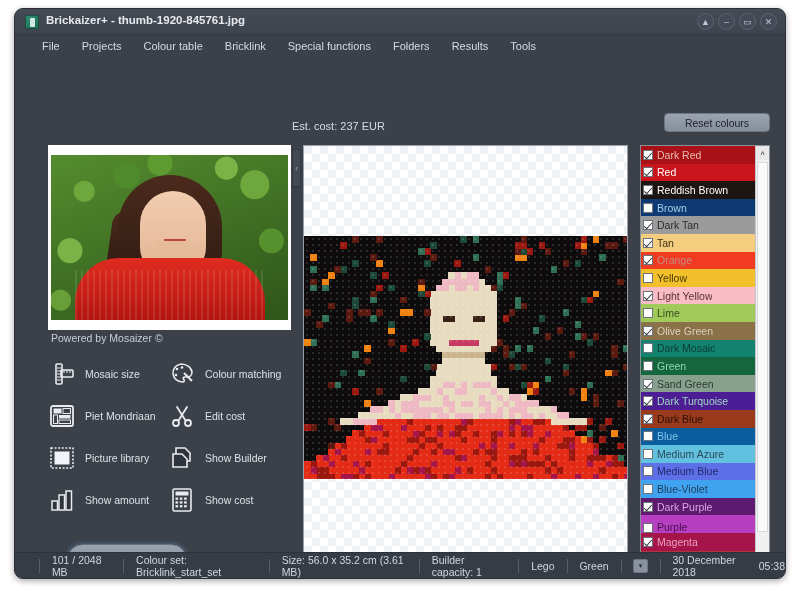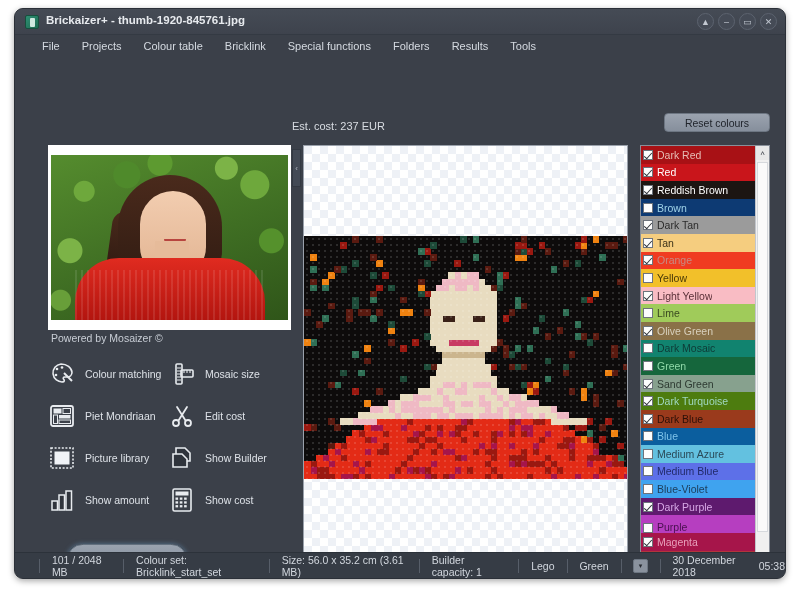--- a/index.html
+++ b/index.html
@@ -327,39 +327,39 @@
         <div class="dress"></div>
       </div>
     </div>
 
     <div class="powered">Powered by Mosaizer ©</div>
 
     <div class="tools" id="tools">
         <div class="tool">
           <div class="tool-ico">
             <svg width="28" height="28" viewBox="0 0 28 28">
+              <rect x="8" y="4" width="6" height="20" rx="1" fill="none" stroke="#e8ebef" stroke-width="1.6"></rect>
+              <rect x="13" y="10" width="12" height="7" rx="1" fill="none" stroke="#e8ebef" stroke-width="1.6"></rect>
+              <path d="M9 8h4M9 11h4M9 14h4M9 17h4M9 20h4" stroke="#e8ebef" stroke-width="1.1"></path>
+              <path d="M16 10v3M19 10v3M22 10v3" stroke="#e8ebef" stroke-width="1.1"></path>
+            </svg>
+          </div>
+          <div class="tool-lbl">Mosaic size</div>
+        </div>
+        <div class="tool">
+          <div class="tool-ico">
+            <svg width="28" height="28" viewBox="0 0 28 28">
               <path d="M13 4a9 9 0 1 0 2 17.9c1.6-.2 1.6-1.8.7-2.6-1-.9-.4-2.3 1-2.3h2.6A4.7 4.7 0 0 0 24 12.3C23.6 7.6 18.8 4 13 4z" fill="none" stroke="#e8ebef" stroke-width="1.6"></path>
               <circle cx="9" cy="9" r="1.3" fill="#e8ebef"></circle>
               <circle cx="14" cy="7.5" r="1.3" fill="#e8ebef"></circle>
               <circle cx="8" cy="15" r="1.3" fill="#e8ebef"></circle>
               <path d="M16 13l8 8" stroke="#e8ebef" stroke-width="2"></path>
             </svg>
           </div>
           <div class="tool-lbl">Colour matching</div>
-        </div>
-        <div class="tool">
-          <div class="tool-ico">
-            <svg width="28" height="28" viewBox="0 0 28 28">
-              <rect x="8" y="4" width="6" height="20" rx="1" fill="none" stroke="#e8ebef" stroke-width="1.6"></rect>
-              <rect x="13" y="10" width="12" height="7" rx="1" fill="none" stroke="#e8ebef" stroke-width="1.6"></rect>
-              <path d="M9 8h4M9 11h4M9 14h4M9 17h4M9 20h4" stroke="#e8ebef" stroke-width="1.1"></path>
-              <path d="M16 10v3M19 10v3M22 10v3" stroke="#e8ebef" stroke-width="1.1"></path>
-            </svg>
-          </div>
-          <div class="tool-lbl">Mosaic size</div>
         </div>
         <div class="tool">
           <div class="tool-ico">
             <svg width="28" height="28" viewBox="0 0 28 28">
               <rect x="3" y="4" width="22" height="20" rx="2" fill="none" stroke="#e8ebef" stroke-width="1.8"></rect>
               <rect x="5.5" y="6.5" width="8" height="5" fill="#e8ebef"></rect>
               <rect x="15" y="6.5" width="7.5" height="5" fill="none" stroke="#e8ebef" stroke-width="1"></rect>
               <rect x="5.5" y="13" width="4" height="8.5" fill="none" stroke="#e8ebef" stroke-width="1"></rect>
               <rect x="11" y="13" width="11.5" height="3.5" fill="#e8ebef"></rect>
               <rect x="11" y="18" width="11.5" height="3.5" fill="none" stroke="#e8ebef" stroke-width="1"></rect>
@@ -1421,21 +1421,21 @@
             <div class="cname" style="color: rgb(14, 58, 54);">Dark Mosaic</div>
           </div>
           <div class="crow" style="background: rgb(21, 102, 60);">
             <div class="cb"></div>
             <div class="cname" style="color: rgb(143, 216, 168);">Green</div>
           </div>
           <div class="crow" style="background: rgb(135, 161, 142);">
             <div class="cb on"></div>
             <div class="cname" style="color: rgb(46, 58, 50);">Sand Green</div>
           </div>
-          <div class="crow" style="background: #4d7c0f; text-align: right;">
+          <div class="crow" style="background: #4c1d95; text-align: right;">
             <div class="cb on"></div>
             <div class="cname" style="color: rgb(159, 216, 192);">Dark Turquoise</div>
           </div>
           <div class="crow" style="background: rgb(154, 58, 28);">
             <div class="cb on"></div>
             <div class="cname" style="color: rgb(43, 16, 8);">Dark Blue</div>
           </div>
           <div class="crow" style="background: rgb(11, 94, 158);">
             <div class="cb"></div>
             <div class="cname" style="color: rgb(127, 196, 234);">Blue</div>

